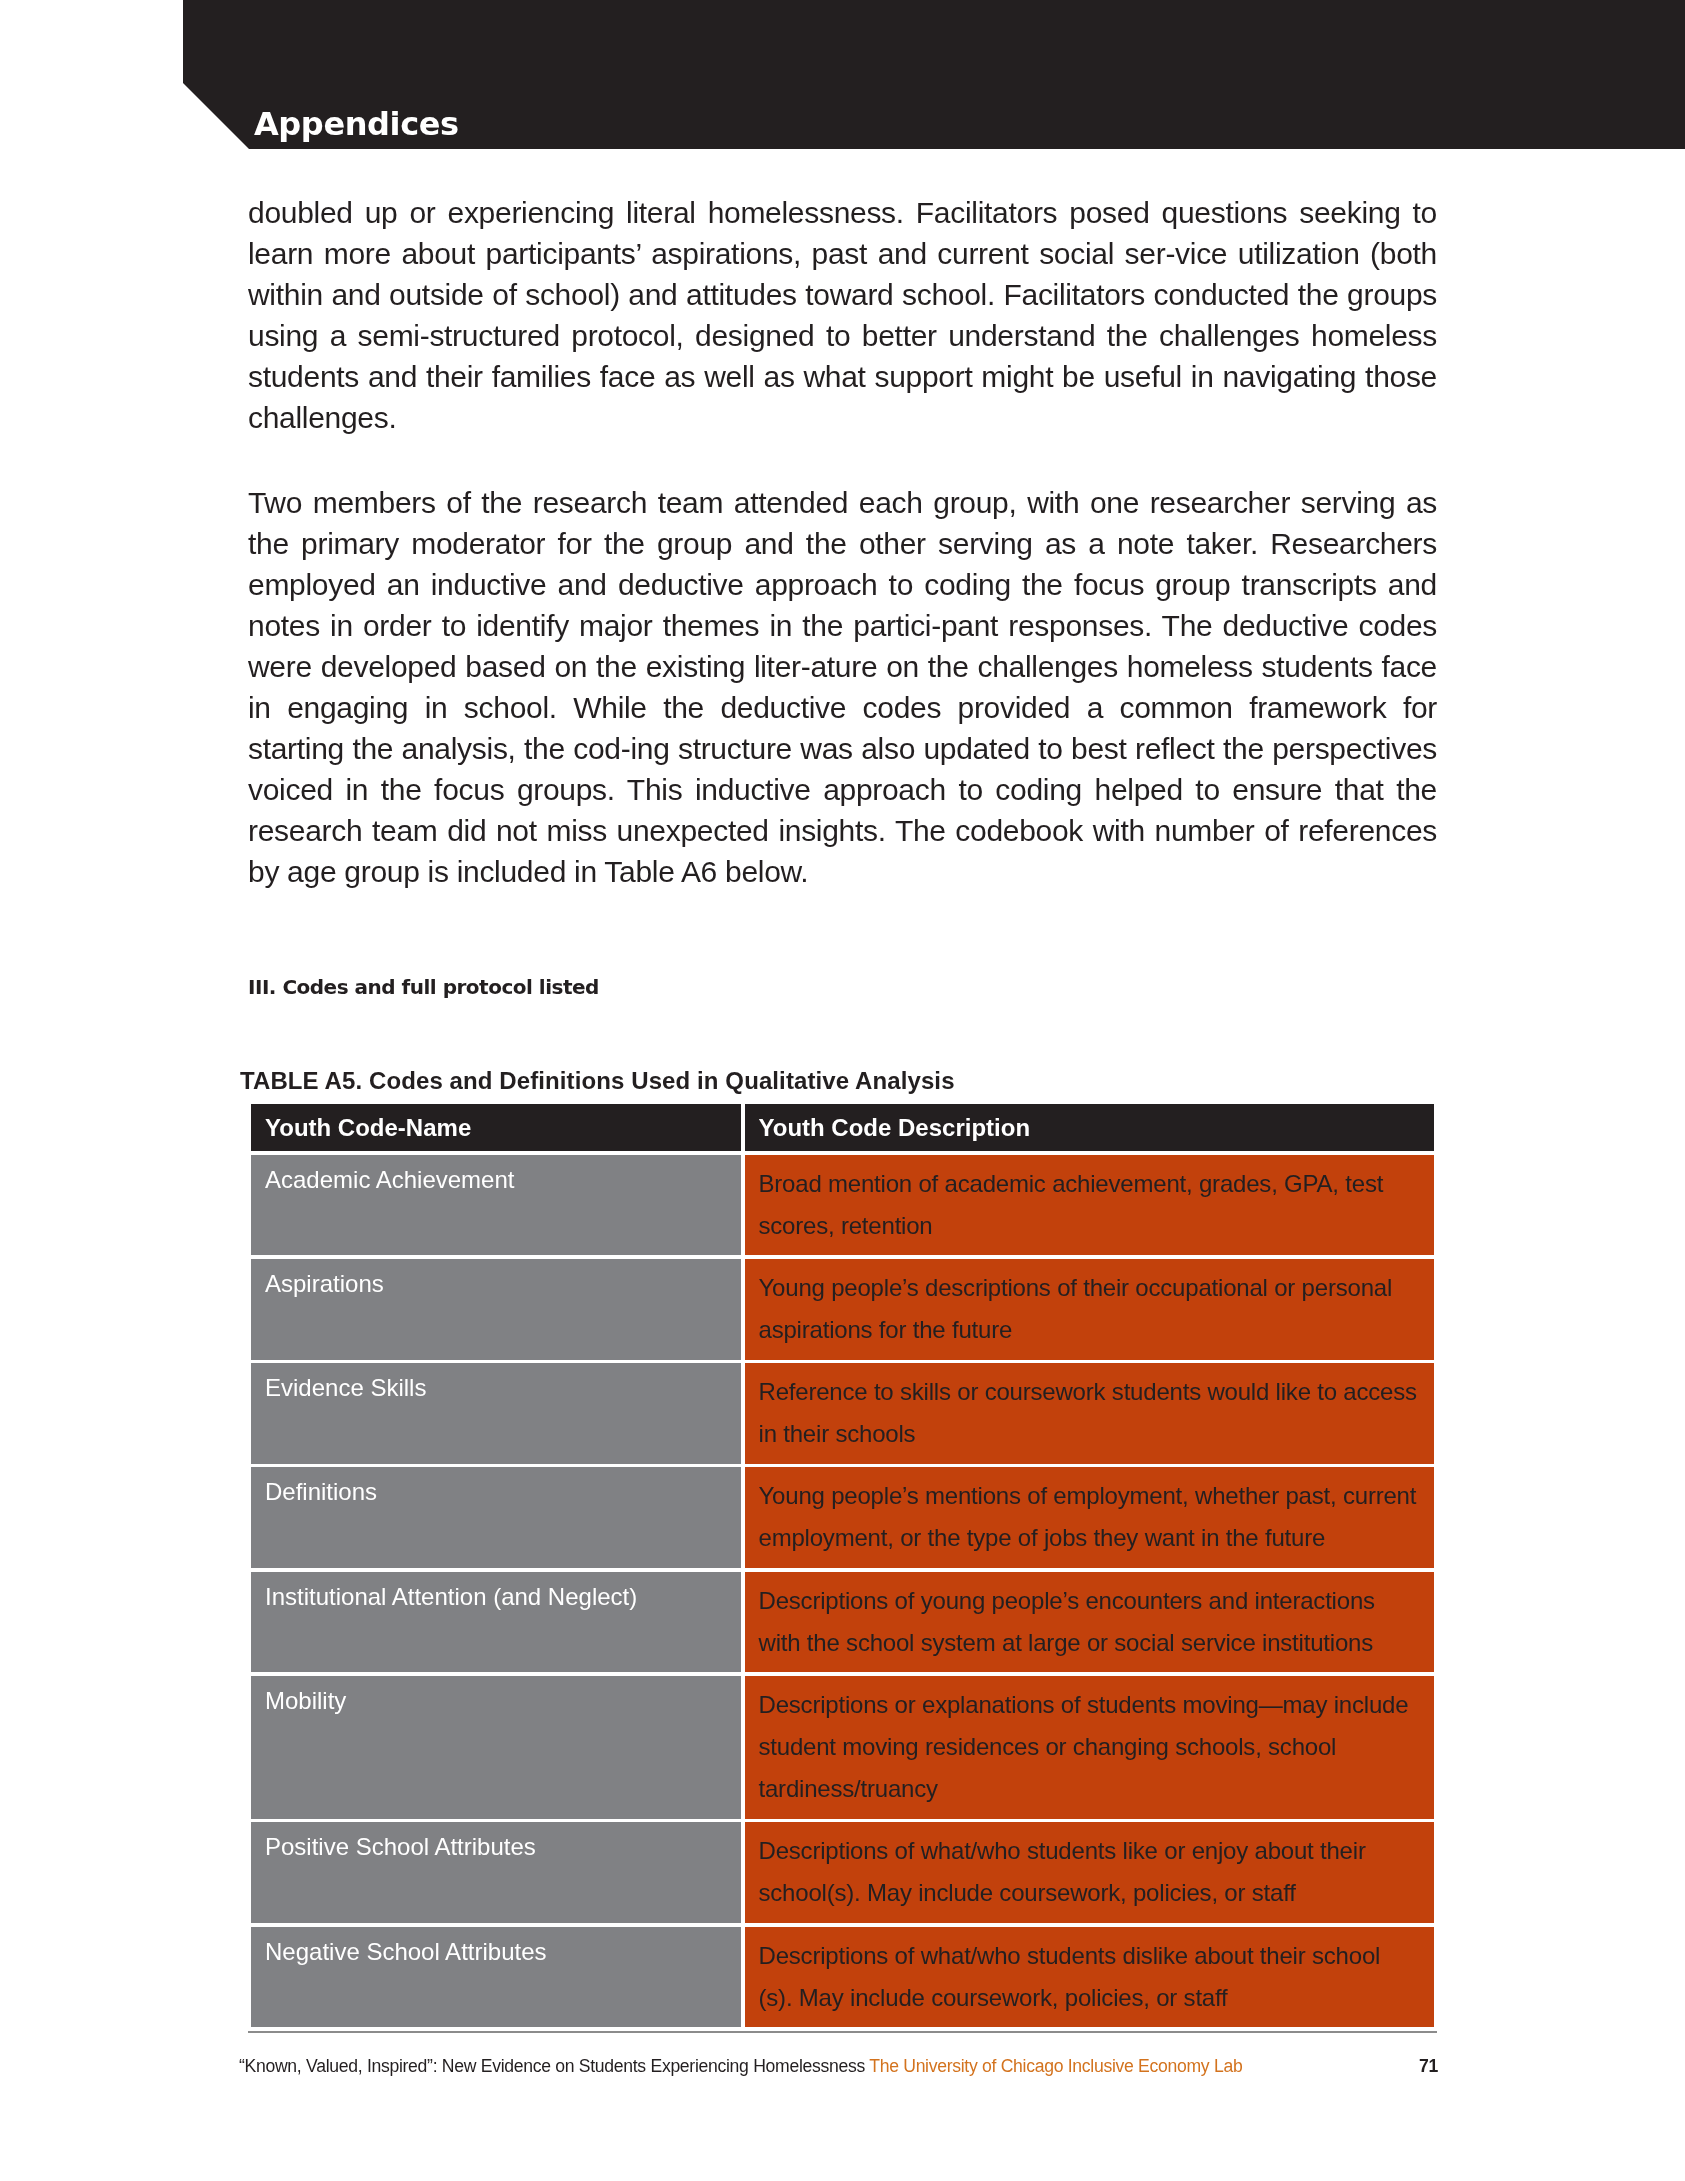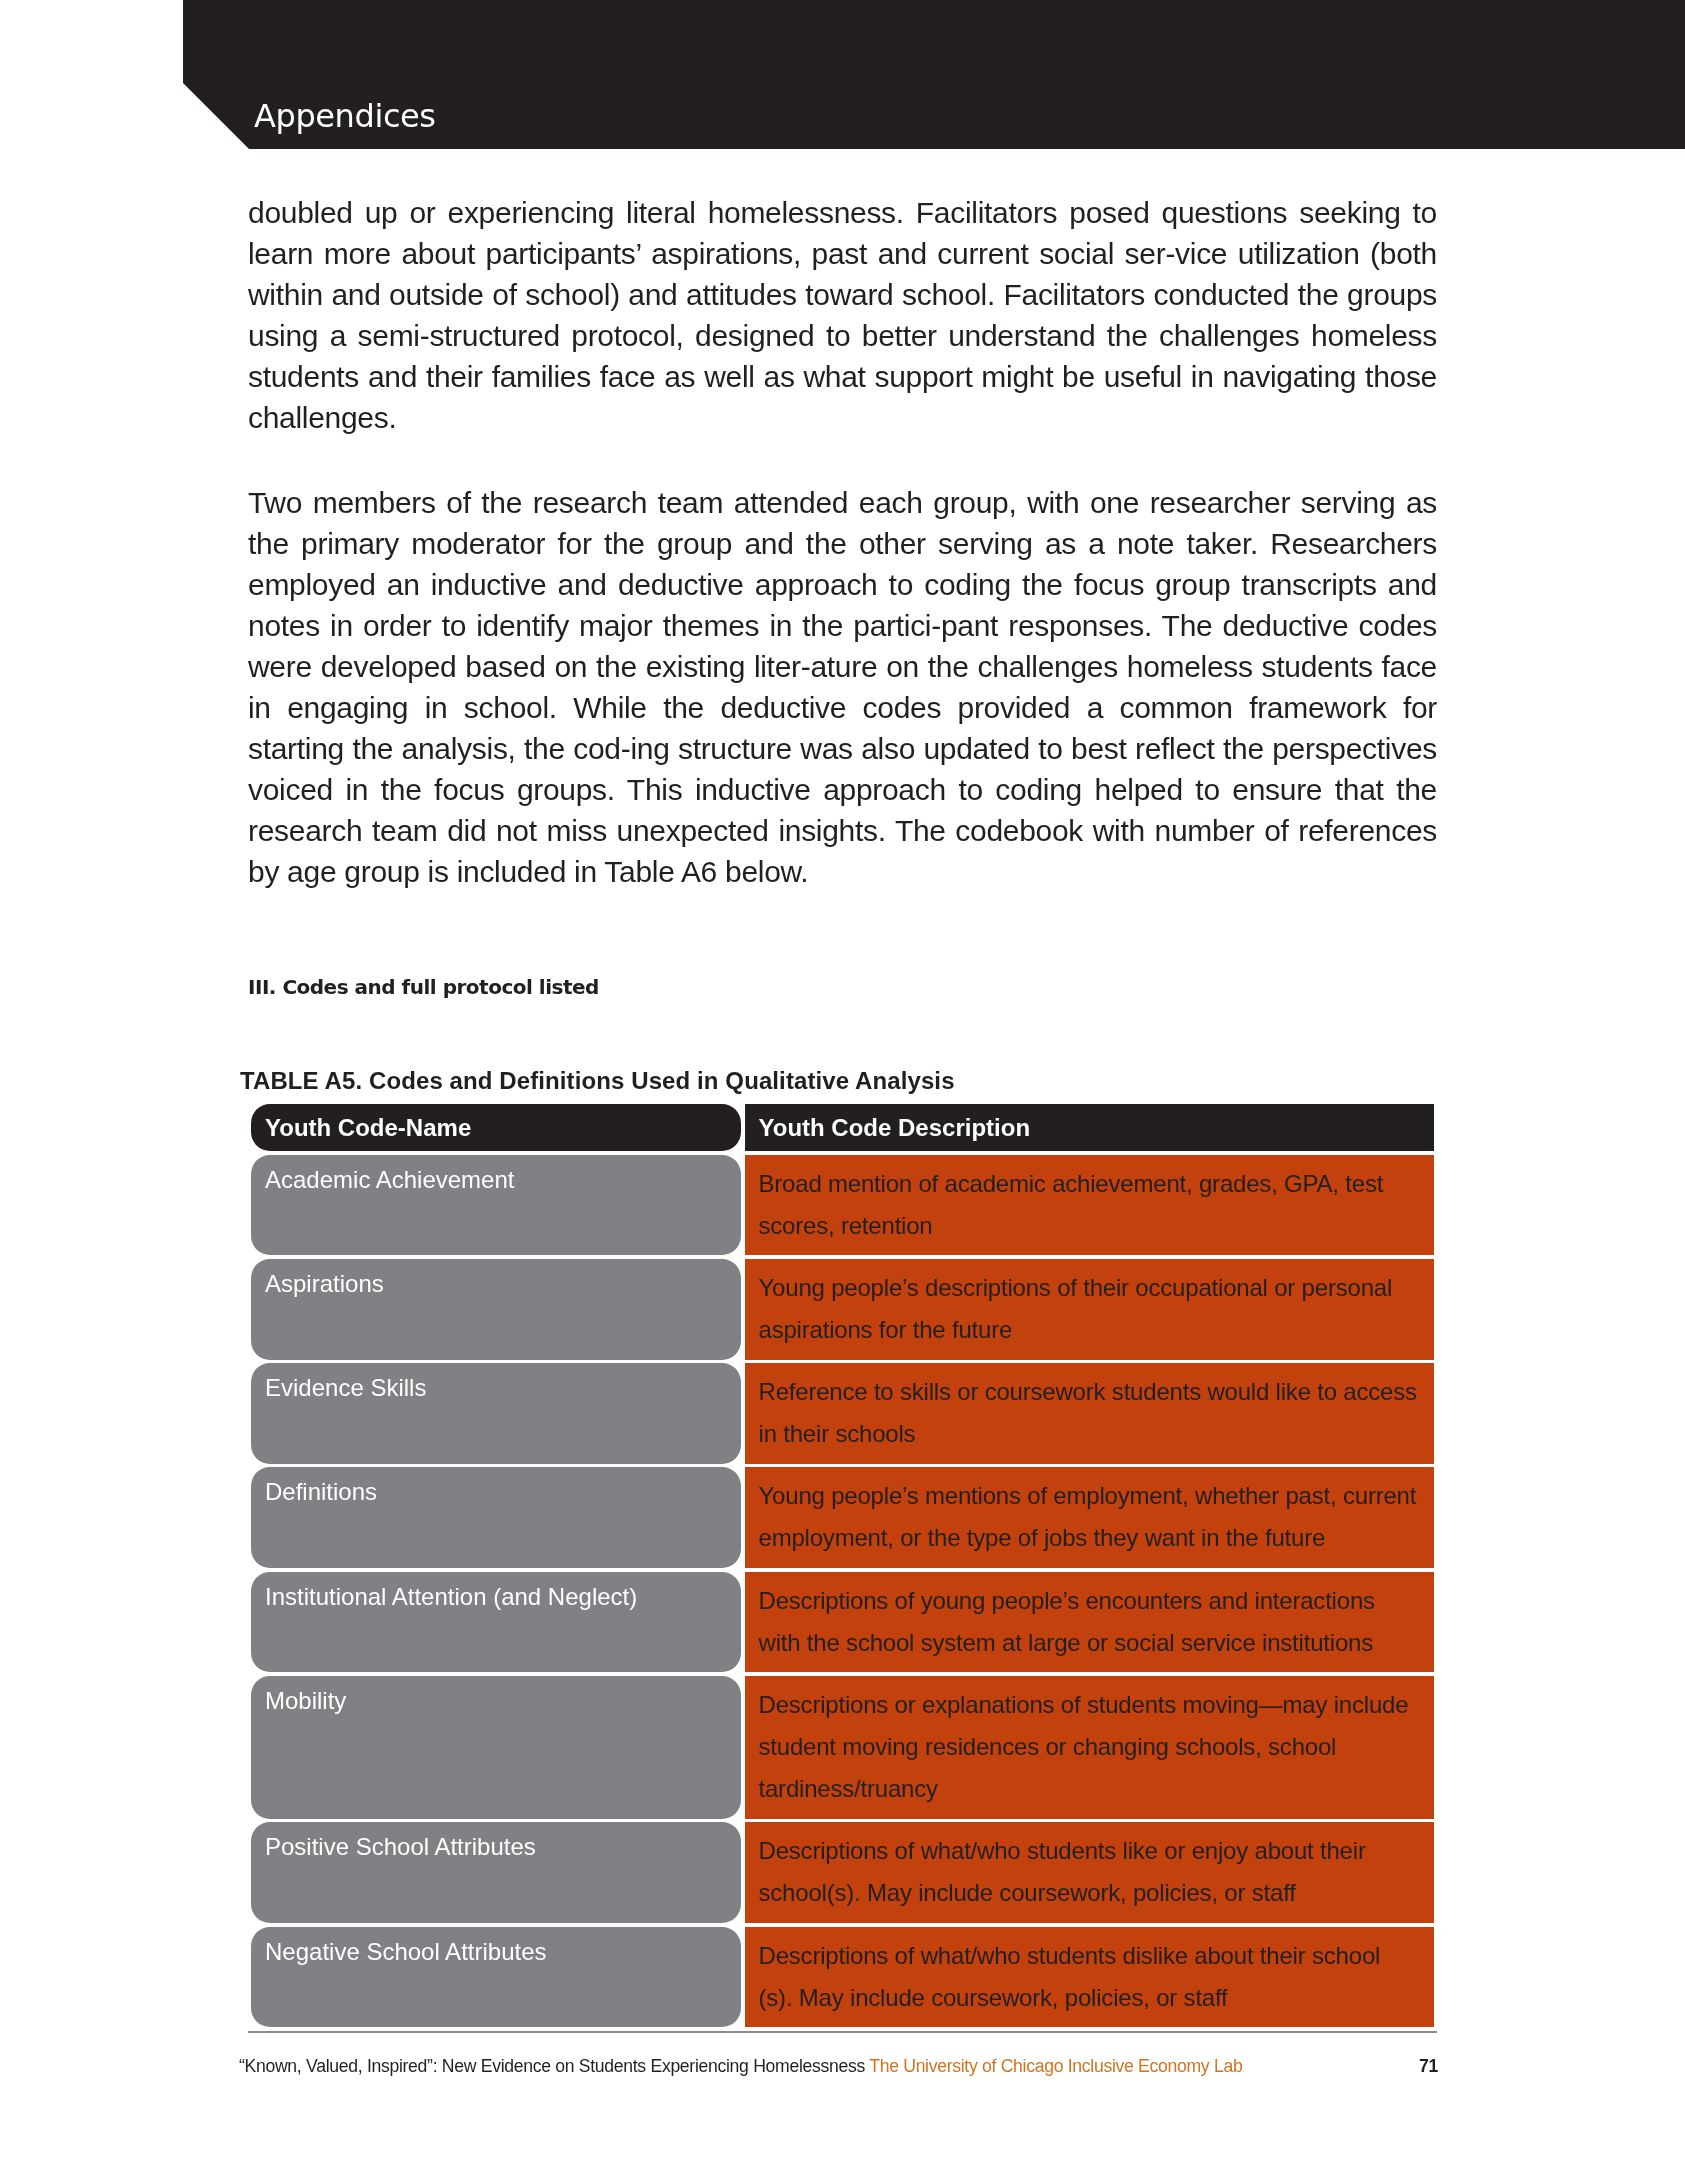--- a/index.html
+++ b/index.html
@@ -5,22 +5,22 @@
   html, body { margin: 0; padding: 0; background: #ffffff; }
   body { width: 1685px; height: 2181px; position: relative; overflow: hidden;
          font-family: "Liberation Sans", "DejaVu Sans", sans-serif; color: #231f20; }
 
   .header-band {
     position: absolute; left: 183px; top: 0; width: 1503px; height: 149px;
     background: #231f20;
     clip-path: polygon(0 0, 100% 0, 100% 100%, 66px 100%, 0 83px);
   }
   .header-title {
-    position: absolute; left: 254px; top: 100px;
-    font-family: "DejaVu Sans", sans-serif; font-weight: normal;
+    position: absolute; left: 254px; top: 108px;
+    font-family: "DejaVu Sans", sans-serif; font-weight: bold;
     font-size: 32px; color: #ffffff; letter-spacing: -0.4px; line-height: 1;
   }
 
   .body-text {
     position: absolute; left: 248px; width: 1189px;
     font-size: 30px; line-height: 41px; color: #231f20;
     text-align: justify; margin: 0;
     letter-spacing: -0.3px;
   }
   #para1 { top: 192px; }
@@ -38,21 +38,20 @@
   }
 
   .codes-table {
     position: absolute; left: 251px; top: 1104px; width: 1183px;
     border-collapse: separate; border-spacing: 0;
   }
   .codes-table .row { display: flex; }
   .codes-table .cell-name {
     width: 490px; margin-right: 3.5px; box-sizing: border-box;
     padding: 12.3px 14px 8.8px 14px;
-    border-radius: 19px;
   }
   .codes-table .cell-desc {
     flex: 1; box-sizing: border-box;
     padding: 12.3px 16px 8.8px 14px;
   }
   .hdr .cell-name, .hdr .cell-desc {
     background: #231f20; color: #ffffff; font-weight: bold; font-size: 24px;
     height: 47px; line-height: 23px; padding-top: 12.3px;
   }
   .data-row { margin-top: 3.5px; }

